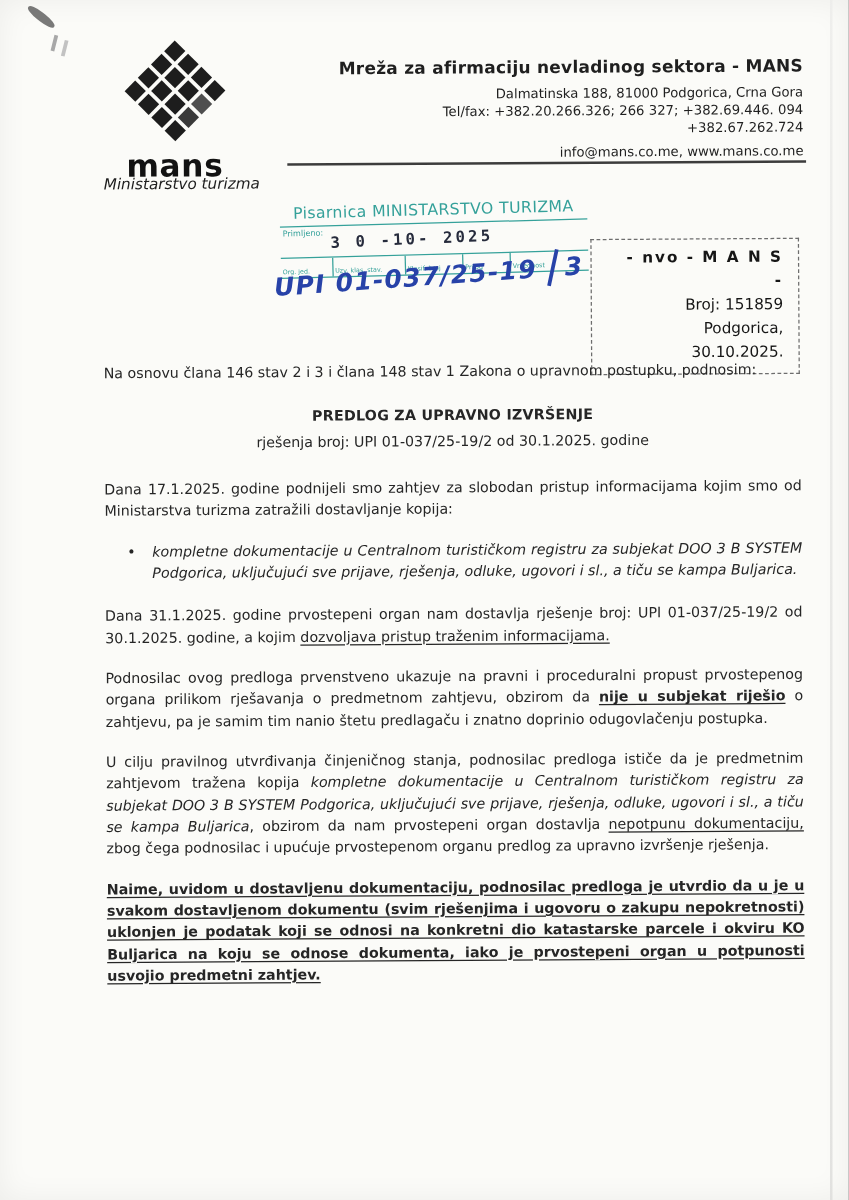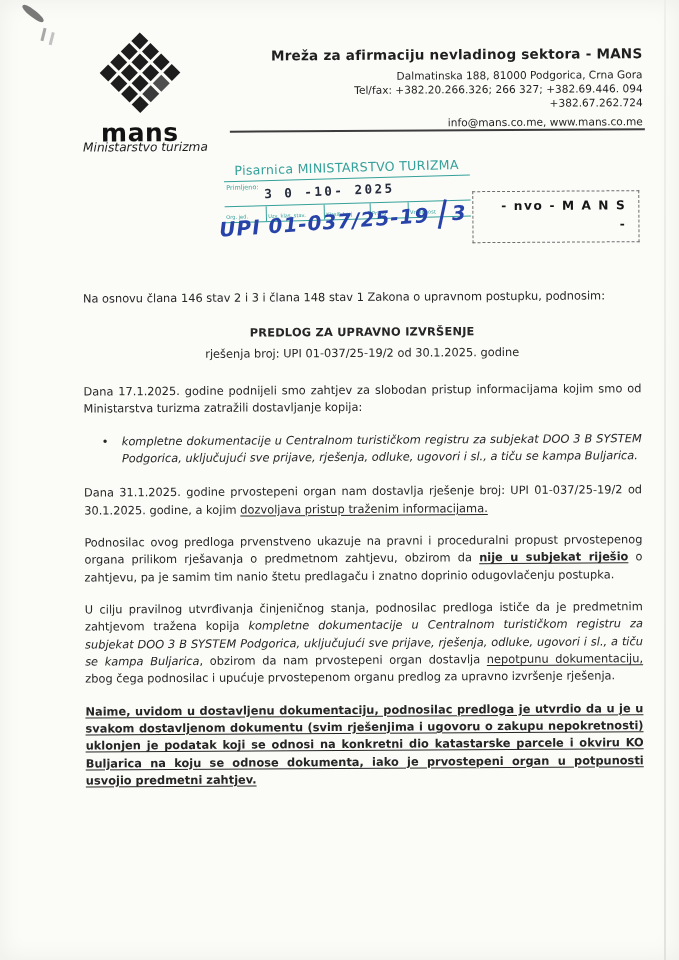--- a/index.html
+++ b/index.html
@@ -116,20 +116,22 @@
         <div class="cell c3"><span>Prilog</span></div>
         <div class="cell c4"><span>Vrijednost</span></div>
       </div>
       <div class="handwriting">
         <span>UPI 01-037/25-19</span><span class="hw-slash"></span><span>3</span>
       </div>
     </div>
 
     <div class="ref-box">
       <div class="ref-org">- nvo - M A N S -</div>
+      <div>Broj: 151859</div>
+      <div>Podgorica, 30.10.2025.</div>
     </div>
 
     <div class="doc-body">
         <div class="para intro"><span>Na osnovu člana 146 stav 2 i 3 i člana 148 stav 1 Zakona o upravnom postupku, podnosim:</span></div>
         <div class="para center title-line"><span class="b">PREDLOG ZA UPRAVNO IZVRŠENJE</span></div>
         <div class="para center subtitle-line"><span>rješenja broj: UPI 01-037/25-19/2 od 30.1.2025. godine</span></div>
         <div class="para"><span>Dana 17.1.2025. godine podnijeli smo zahtjev za slobodan pristup informacijama kojim smo od Ministarstva turizma zatražili dostavljanje kopija:</span></div>
         <div class="para bullet"><span class="i">kompletne dokumentacije u Centralnom turističkom registru za subjekat DOO 3 B SYSTEM Podgorica, uključujući sve prijave, rješenja, odluke, ugovori i sl., a tiču se kampa Buljarica.</span></div>
         <div class="para"><span>Dana 31.1.2025. godine prvostepeni organ nam dostavlja rješenje broj: UPI 01-037/25-19/2 od 30.1.2025. godine, a kojim </span><span class="u">dozvoljava pristup traženim informacijama.</span></div>
         <div class="para"><span>Podnosilac ovog predloga prvenstveno ukazuje na pravni i proceduralni propust prvostepenog organa prilikom rješavanja o predmetnom zahtjevu, obzirom da </span><span class="b u">nije u subjekat riješio</span><span> o zahtjevu, pa je samim tim nanio štetu predlagaču i znatno doprinio odugovlačenju postupka.</span></div>

